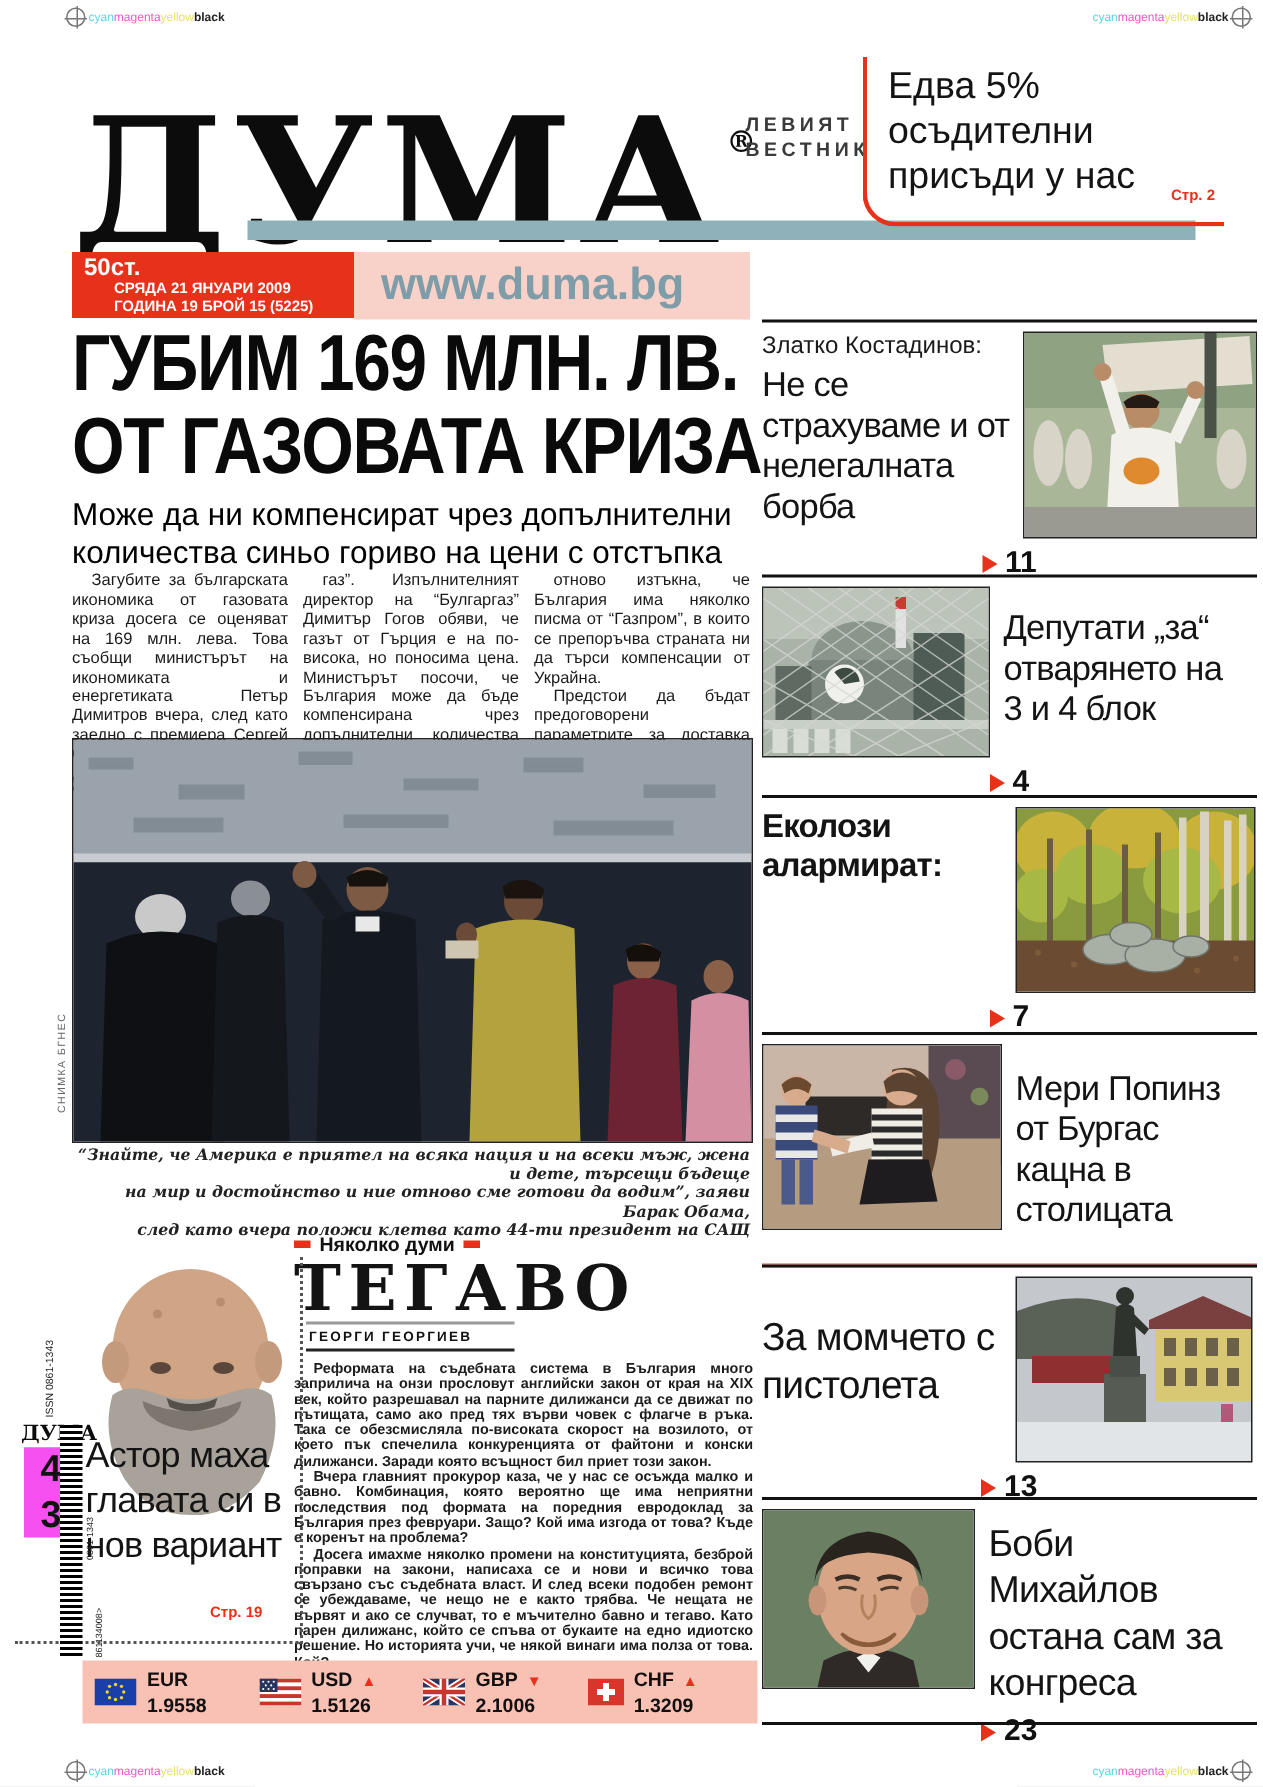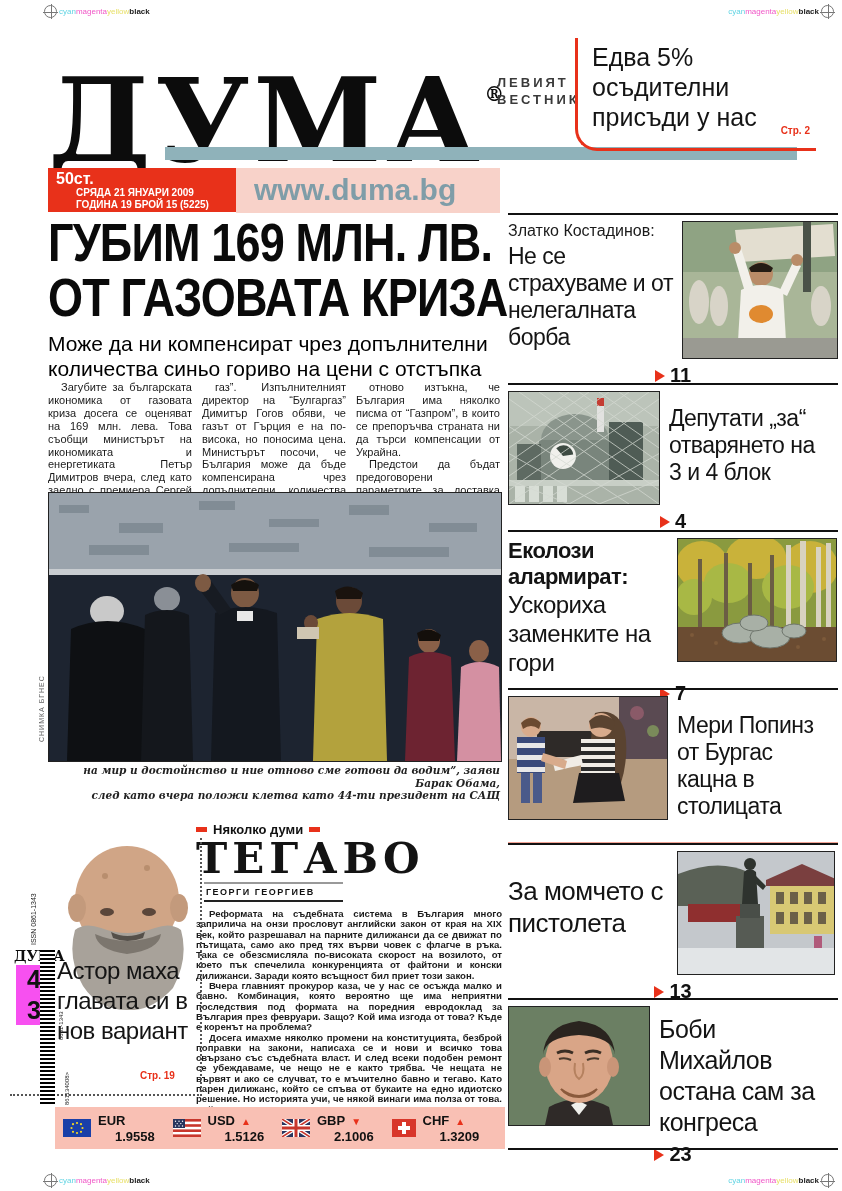--- a/index.html
+++ b/index.html
@@ -61,21 +61,21 @@
   .magenta-box div{flex:1;display:flex;align-items:center;justify-content:center;font-size:25px;font-weight:bold;color:#111;background:#f750f0;}
   .astor-h{font-size:24px;line-height:30px;letter-spacing:-0.5px;color:#141414;}
   .barcode{background:repeating-linear-gradient(to bottom,#000 0 2px,#fff 2px 4px);}
   .vtext{font-size:7px;color:#222;transform:rotate(-90deg);transform-origin:left top;white-space:nowrap;}
 
   
   .cur-head{background:#e8311a;color:#fff;font-weight:bold;font-size:15px;text-align:center;line-height:20px;letter-spacing:0.5px;}
   .cur-body{background:#f9c0b4;display:flex;align-items:center;padding:3px 8px;gap:4px;}
   .cur-item{flex:1;display:flex;align-items:center;gap:7px;}
   .cur-code{font-size:13px;font-weight:bold;line-height:15px;}
-  .cur-val{font-size:13px;font-weight:bold;line-height:15px;margin-left:17px;}
+  .cur-val{font-size:13px;font-weight:bold;line-height:15px;}
   .arrow{color:#e8311a;font-size:10px;margin-left:6px;}
 
   
   .sb-item{position:absolute;left:508px;width:330px;border-top:2px solid #111;display:flex;flex-direction:column;}
   .sb-body{display:flex;flex:1;padding-top:6px;gap:9px;}
   .sb-kicker{font-size:16px;line-height:19px;color:#1a1a1a;margin-bottom:3px;}
   .sb-h{font-size:23px;line-height:27px;letter-spacing:-0.5px;color:#141414;}
   .sb-h-bold{font-weight:bold;}
   .sb-rule{height:3px;background:#e8311a;margin-top:3px;}
   .sb-rule.pink{background:#f3a293;}
@@ -184,20 +184,21 @@
       <ellipse cx="380" cy="148" rx="11" ry="12" fill="#8a6048"></ellipse>
       <path d="M368 140 Q380 132 392 142 L390 148 L370 148 Z" fill="#140f0b"></path>
       <path d="M360 164 Q380 154 402 164 L406 268 L356 268 Z" fill="#6d2331"></path>
       <ellipse cx="430" cy="158" rx="10" ry="11" fill="#8a6048"></ellipse>
       <path d="M412 174 Q430 164 450 174 L452 268 L408 268 Z" fill="#d490a2"></path>
     </svg>
   </div>
   <div class="abs photocredit" style="left:38px;top:742px;">СНИМКА БГНЕС</div>
 
   <div class="abs caption" style="left:48px;top:764px;width:452px;">
+    <div>“Знайте, че Америка е приятел на всяка нация и на всеки мъж, жена и дете, търсещи бъдеще</div>
     <div>на мир и достойнство и ние отново сме готови да водим”, заяви Барак Обама,</div>
     <div>след като вчера положи клетва като 44-ти президент на САЩ</div>
   </div>
 
   <div class="abs" style="left:196px;top:822px;width:306px;">
     <div class="kicker">
       <span class="rdash"></span>
       <span>Няколко думи</span>
       <span class="rdash"></span>
     </div>
@@ -376,21 +377,20 @@
     <div class="sb-page">
       <span class="tri"></span>
       <span>4</span>
     </div>
   </div>
 
   <div class="sb-item" style="top:530px;height:156px;">
     <div class="sb-body">
       <div style="width:160px;">
         <div class="sb-h sb-h-bold" style="font-size:22px;line-height:26px;">Еколози алармират:</div>
-        <div class="sb-h" style="font-size:24px;line-height:29px;">Ускориха заменките на гори</div>
       </div>
       <svg class="sb-photo" width="158" height="122" viewBox="0 0 158 122">
         <rect width="158" height="122" fill="#8a9a3f"></rect>
         <g fill="#c9b23a">
             <ellipse cx="24" cy="26" rx="26" ry="24"></ellipse>
             <ellipse cx="78" cy="18" rx="30" ry="22"></ellipse>
             <ellipse cx="132" cy="28" rx="28" ry="26"></ellipse>
           </g>
         <g fill="#a8b845">
             <ellipse cx="50" cy="44" rx="24" ry="20"></ellipse>

